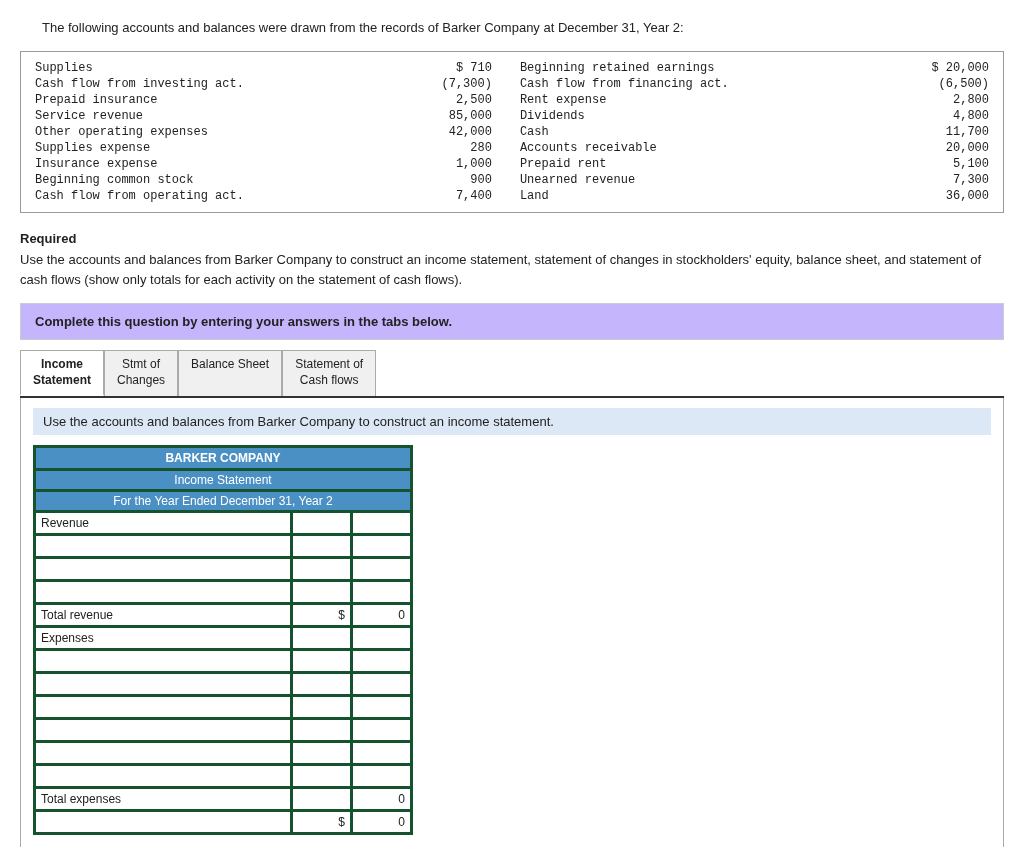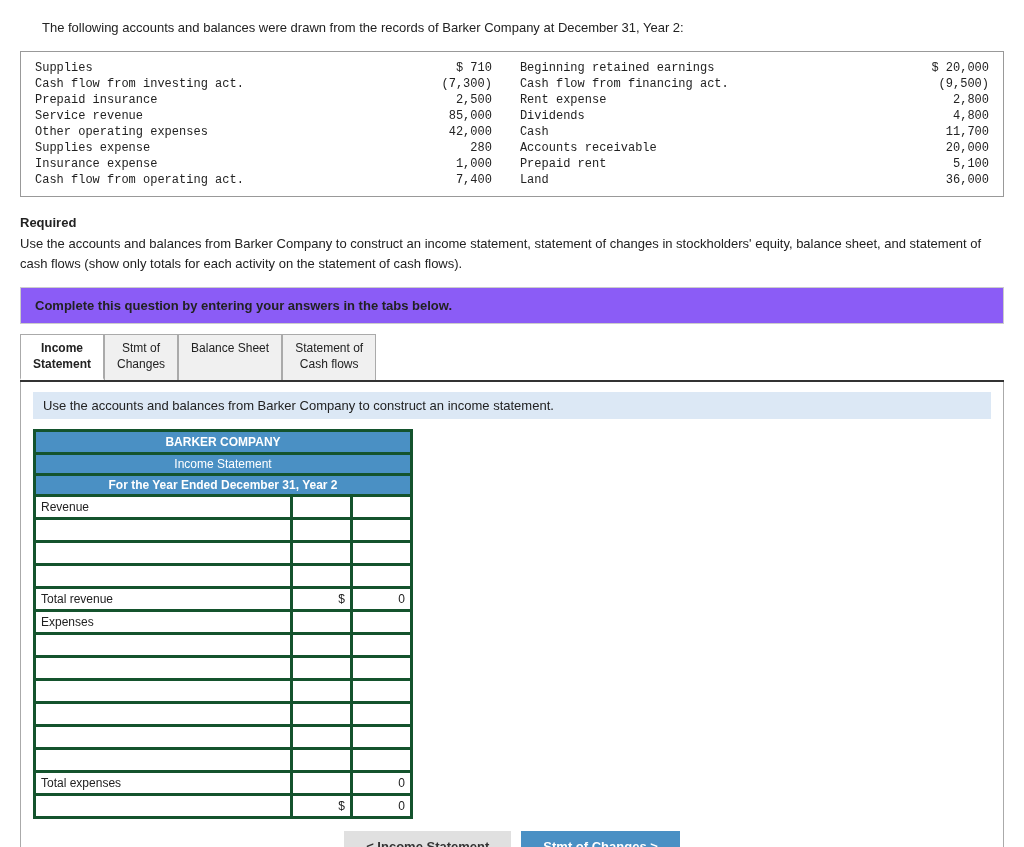--- a/index.html
+++ b/index.html
@@ -41,21 +41,21 @@
     }
     .required-section .req-title {
       font-weight: bold;
       margin-bottom: 4px;
     }
     .required-section .req-body {
       font-size: 13px;
       line-height: 1.5;
     }
     .complete-box {
-      background: #8b5cf6;
+      background: #c4b5fd;
       border: 1px solid #ccc;
       padding: 10px 14px;
       margin-bottom: 10px;
       font-weight: bold;
       font-size: 13px;
     }
     .tabs-row {
       display: flex;
       border-bottom: 2px solid #333;
       margin-bottom: 0;
@@ -104,21 +104,21 @@
       text-align: center;
       padding: 2px;
       background: #4a90c4;
       color: #fff;
     }
     .income-statement-table .date-header {
       text-align: center;
       padding: 2px;
       background: #4a90c4;
       color: #fff;
-      font-weight: bold;
+      font-weight: normal;
       margin-left: 21px;
     }
     .income-statement-table td {
       border: 3px solid #14532d;
       padding: 3px 5px;
     }
     .income-statement-table .section-label {
       font-weight: normal;
       padding: 3px 5px;
     }
@@ -177,21 +177,21 @@
       <td class="num">$    710</td>
       <td style="width:20px"></td>
       <td>Beginning retained earnings</td>
       <td class="num">$ 20,000</td>
     </tr>
         <tr>
       <td>Cash flow from investing act.</td>
       <td class="num">(7,300)</td>
       <td style="width:20px"></td>
       <td>Cash flow from financing act.</td>
-      <td class="num">(9,500)</td>
+      <td class="num">(6,500)</td>
     </tr>
         <tr>
       <td>Prepaid insurance</td>
       <td class="num">2,500</td>
       <td style="width:20px"></td>
       <td>Rent expense</td>
       <td class="num">2,800</td>
     </tr>
         <tr>
       <td>Service revenue</td>
@@ -213,20 +213,27 @@
       <td style="width:20px"></td>
       <td>Accounts receivable</td>
       <td class="num">20,000</td>
     </tr>
         <tr>
       <td>Insurance expense</td>
       <td class="num">1,000</td>
       <td style="width:20px"></td>
       <td>Prepaid rent</td>
       <td class="num">5,100</td>
+    </tr>
+        <tr>
+      <td>Beginning common stock</td>
+      <td class="num">900</td>
+      <td style="width:20px"></td>
+      <td>Unearned revenue</td>
+      <td class="num">7,300</td>
     </tr>
         <tr>
       <td>Cash flow from operating act.</td>
       <td class="num">7,400</td>
       <td style="width:20px"></td>
       <td>Land</td>
       <td class="num">36,000</td>
     </tr>
       </tbody>
   </table>

